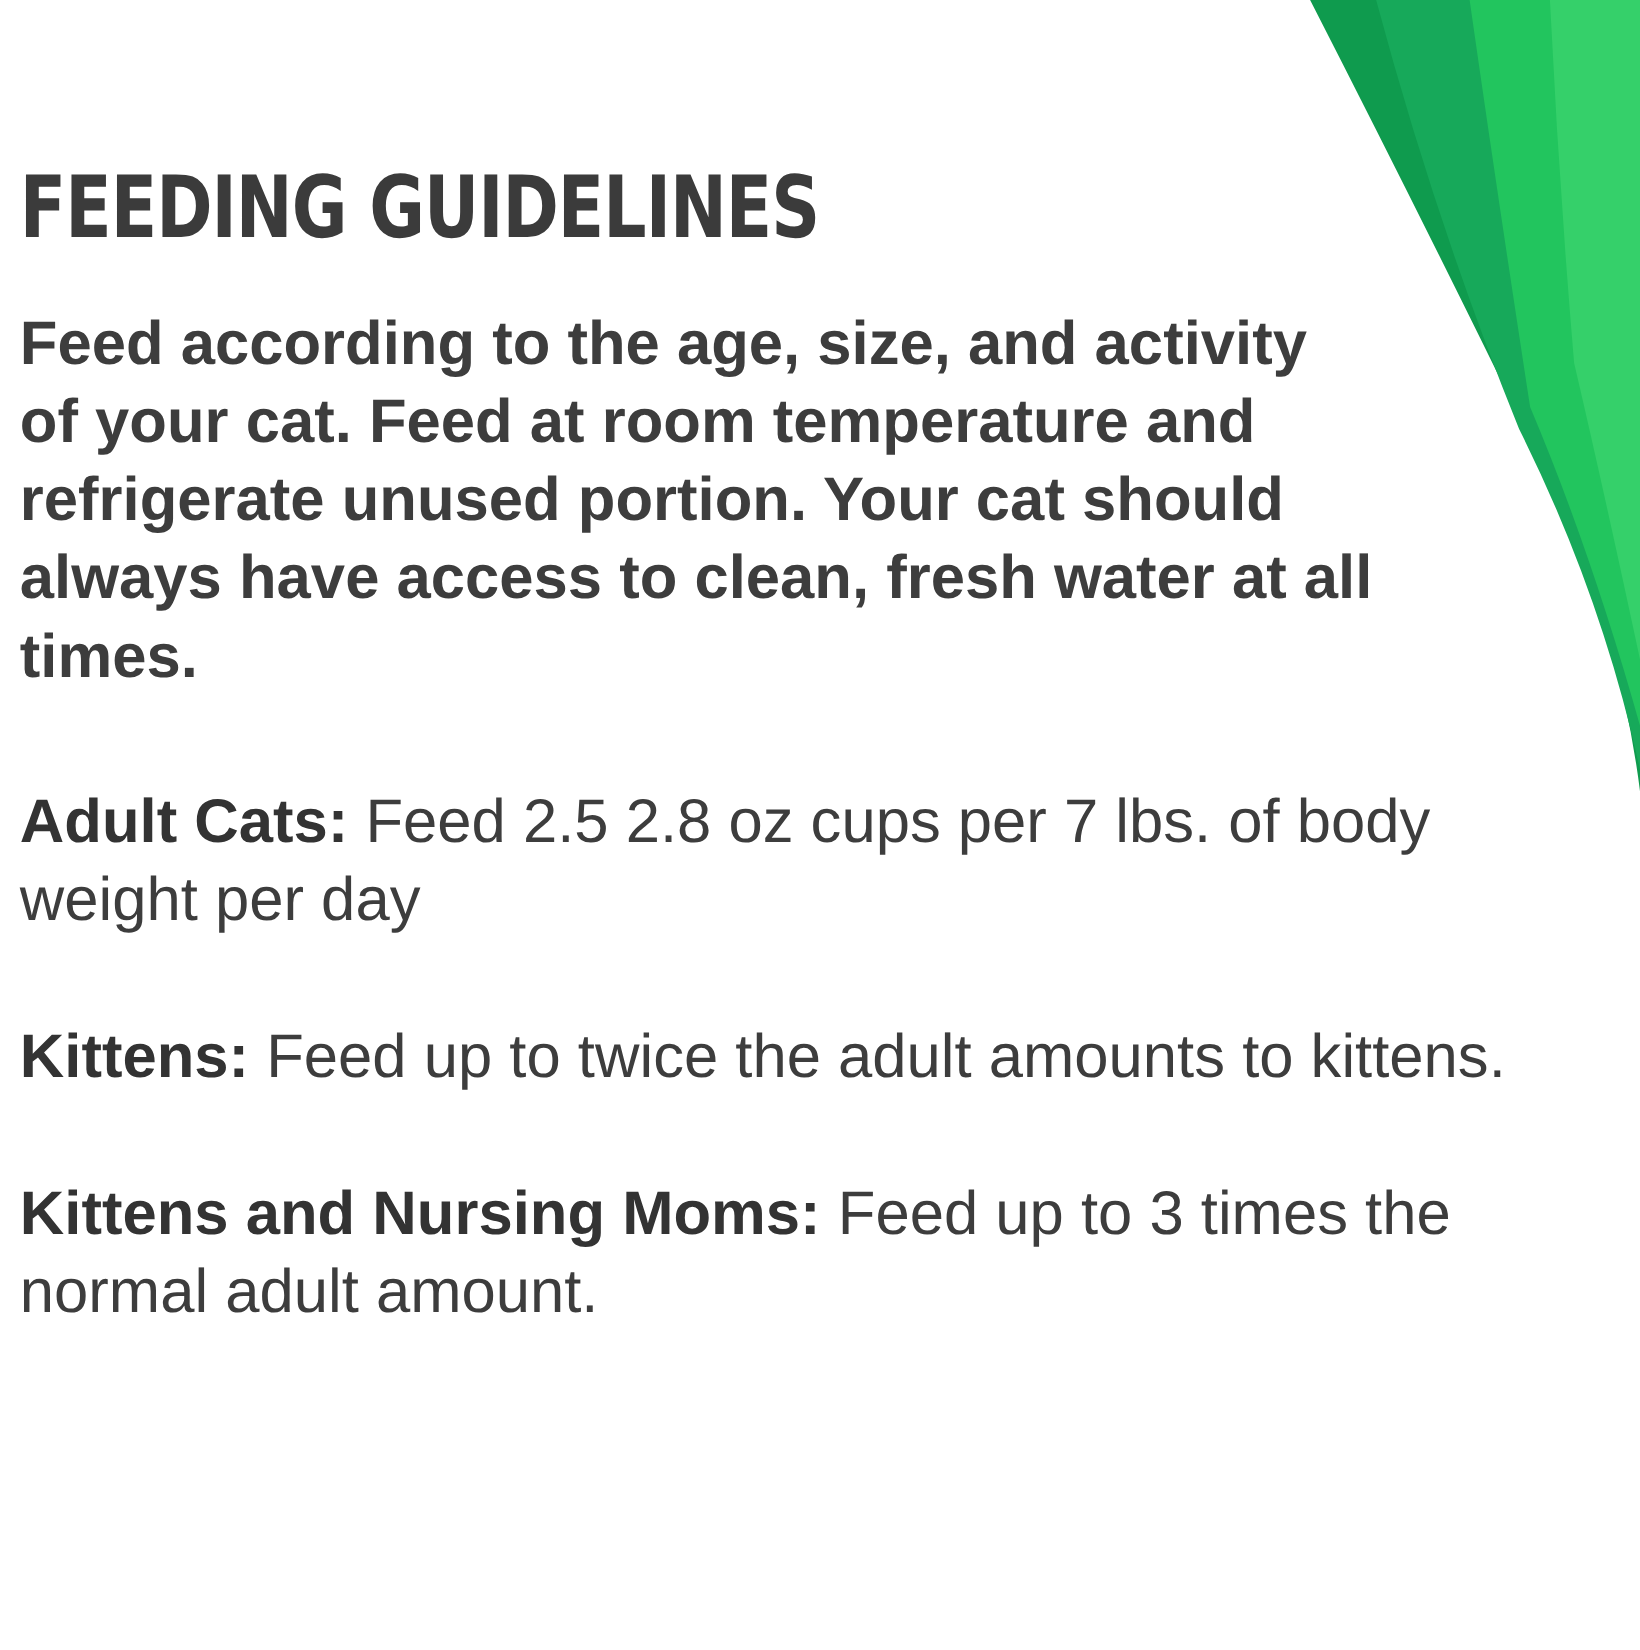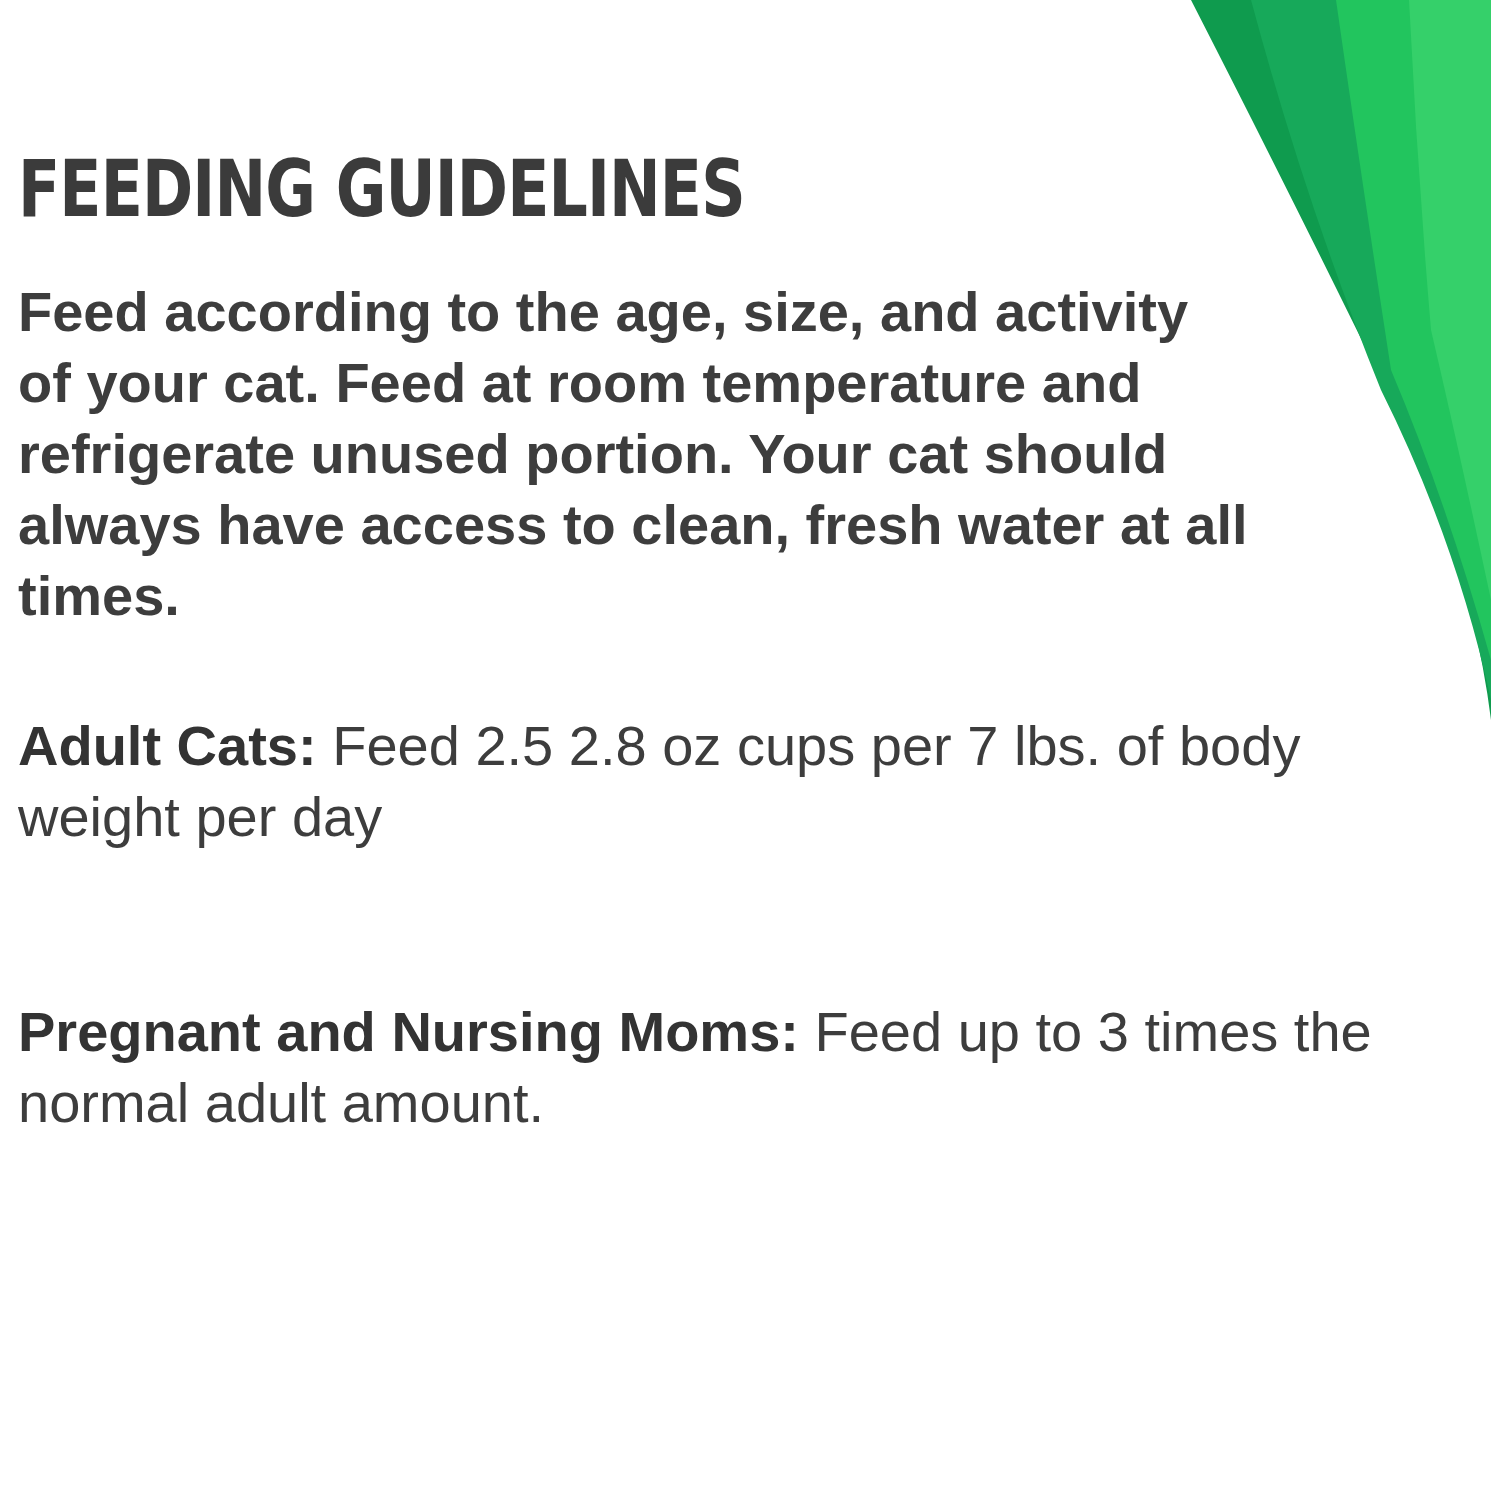--- a/index.html
+++ b/index.html
@@ -97,21 +97,24 @@
     <p class="body-text">Feed according to the age, size, and activity of your cat. Feed at room temperature and refrigerate unused portion. Your cat should always have access to clean, fresh water at all times.</p>
 
     <div class="spacer-lg"></div>
 
     <p class="block">
       <span class="label">Adult Cats:</span><span> Feed 2.5 2.8 oz cups per 7 lbs. of body weight per day</span>
     </p>
 
     <div class="spacer-md"></div>
 
+    <p class="block">
+      <span class="label">Kittens:</span><span> Feed up to twice the adult amounts to kittens.</span>
+    </p>
 
     <div class="spacer-md"></div>
 
     <p class="block">
-      <span class="label">Pregnant and Nursing Moms:</span><span> Feed up to 3 times the normal adult amount.</span>
+      <span class="label">Kittens and Nursing Moms:</span><span> Feed up to 3 times the normal adult amount.</span>
     </p>
 
   </div>
 </div>
 
 </body></html>

